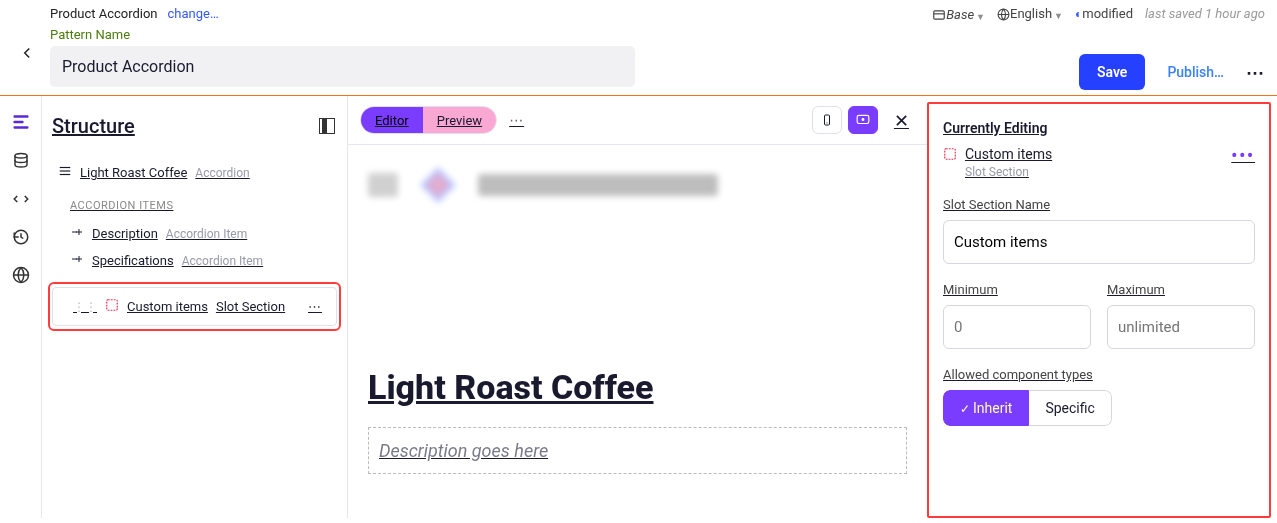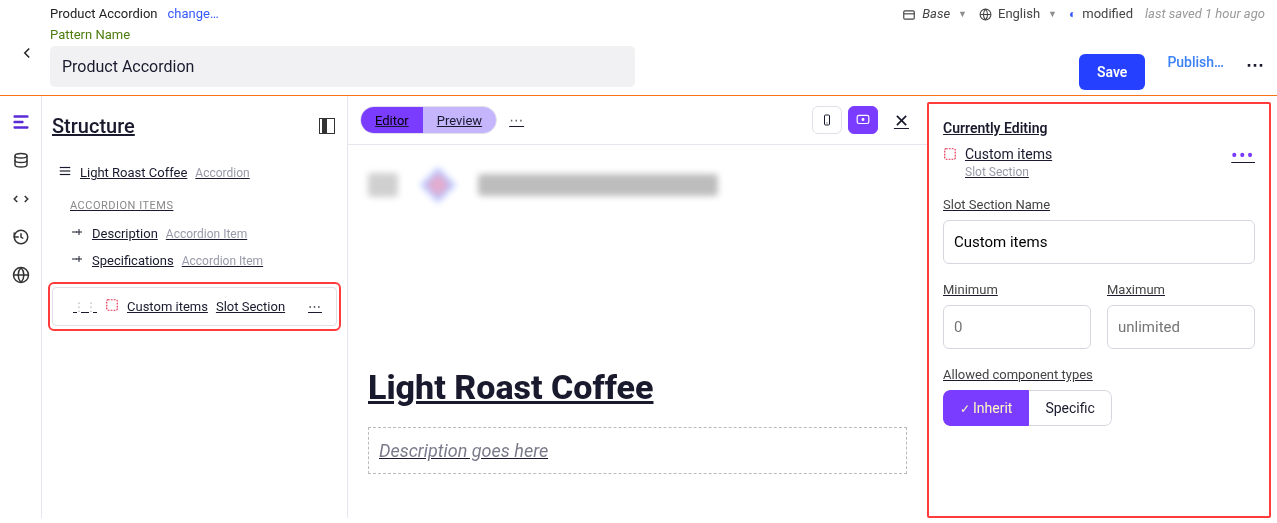--- a/index.html
+++ b/index.html
@@ -9,27 +9,27 @@
     .back-col { width: 42px; display: flex; align-items: flex-start; justify-content: center; padding-top: 44px; }
     .back-btn { cursor: pointer; color: #222; }
     .top-main { flex: 1; padding: 6px 14px 0 2px; }
     .top-row1 { display: flex; align-items: center; gap: 10px; font-size: 13px; }
     .bc-name { color: #222; }
     .bc-change { color: #3558ff; cursor: pointer; }
     .pattern-label { font-size: 13px; color: #4d7c0f; margin-top: 6px; }
     .pattern-input { margin-top: 4px; width: 585px; padding: 11px 12px; background: #f1f1f4; border: none; border-radius: 5px; font-size: 16px; color: #1a1a2e; }
     
     .top-right { position: absolute; right: 12px; top: 6px; display: flex; align-items: center; gap: 12px; font-size: 13px; color: #444; }
-    .pill { display: inline-flex; align-items: center; gap: 6px; cursor: pointer; }
+    .pill { display: inline-flex; align-items: flex-end; cursor: pointer; }
     .italic { font-style: italic; color: #999; }
     .modified-dot { color: #3558ff; font-size: 12px;}
     .drop-icon { font-size: 9px; opacity: .6; margin-left: 2px;}
     .base-icon svg, .globe-small svg { display: inline-block; vertical-align: middle;}
     
-    .actions-row { position: absolute; right: 12px; top: 54px; display: flex; gap: 22px; }
+    .actions-row { position: absolute; right: 12px; top: 54px; display: flex; align-items: center; gap: 22px; }
     .btn-primary { background: #2541ff; color: #fff; border: none; padding: 10px 18px; border-radius: 6px; font-size: 14px; font-weight: 600; cursor: pointer; }
     .publish-link { color: #3b82f6; font-size: 14px; font-weight: 500; cursor: pointer; }
     .more-dots { font-size: 18px; font-weight: 900; letter-spacing: 1px; cursor: pointer; }
     
     .body-area { display: flex; border-top: 1px solid #f97316; margin-top: 8px; height: calc(100% - 100px); text-decoration: underline; }
     
     .rail { width: 42px; border-right: 1px solid #e6e6ee; display: flex; flex-direction: column; align-items: center; gap: 20px; padding-top: 16px; }
     .rail-item { cursor: pointer; color: #333; display: flex; justify-content: center;}
     .rail-item.active { color: #5a2ad6; }
     
@@ -45,21 +45,21 @@
     .tree-row .type { color: #9999aa; font-size: 12px; }
     .section-label { font-size: 11px; letter-spacing: .5px; color: #888; padding: 12px 0 8px 22px; }
     .selected-box { border: 2.5px solid #ff3b3b; border-radius: 6px; padding: 3px 2px;}
     .selected-inner { display: flex; align-items: center; gap: 8px; background: #fff; border: 1px solid #e0e0ea; border-radius: 4px; padding: 10px 8px 10px 20px;}
     .selected-inner .dots { margin-left: auto; padding-right: 6px; letter-spacing: 1px; cursor: pointer;}
     .slot-icon-red { color: #e02a4b; }
     
     .canvas { flex: 1; position: relative; }
     .canvas-toolbar { display: flex; align-items: center; padding: 10px 12px; border-bottom: 1px solid #e6e6ee; gap: 8px;}
     .segmented { display: inline-flex; border: 1px solid #e0e0ea; border-radius: 14px; overflow: hidden; height: 28px;}
-    .seg-btn { padding: 4px 14px; font-size: 13px; background: #c4b5fd; cursor: pointer; display: flex; align-items: center;}
+    .seg-btn { padding: 4px 14px; font-size: 13px; background: #f9a8d4; cursor: pointer; display: flex; align-items: center;}
     .seg-btn.active { background: #7a3cff; color: #000000; }
     .canvas-toolbar .more-sm { font-size: 14px; color: #666; padding: 4px; cursor: pointer; letter-spacing: 1px;}
     .device-group { margin-left: auto; display: flex; align-items: center; gap: 6px;}
     .dev { width: 30px; height: 28px; display: flex; align-items: center; justify-content: center; border-radius: 6px; cursor: pointer; border: 1px solid #e0e0ea;}
     .dev.active { background: #7a3cff; color: #fff; border-color: #7a3cff;}
     .close-x { font-size: 18px; padding: 0 6px 0 10px; cursor: pointer;}
     
     .preview-body { padding: 18px 20px; }
     .blur-header { display: flex; align-items: center; gap: 18px; filter: blur(3px); opacity: .55; margin-bottom: 160px;}
     .blur-sq { width: 30px; height: 24px; background: #aaa; border-radius: 3px;}

